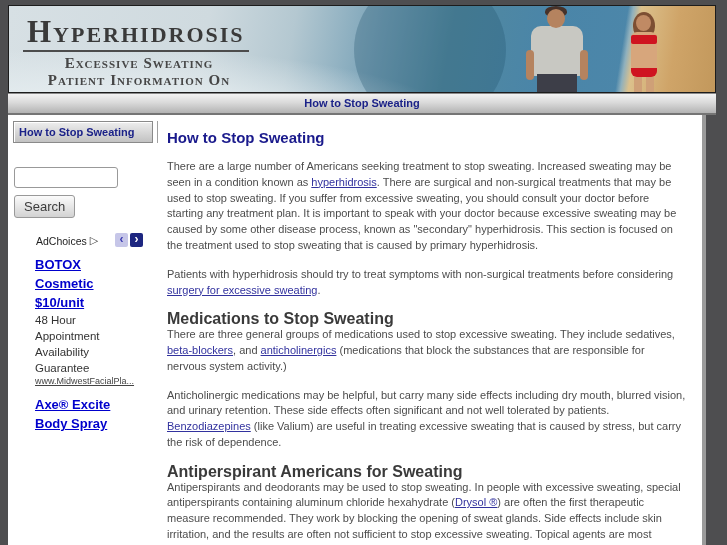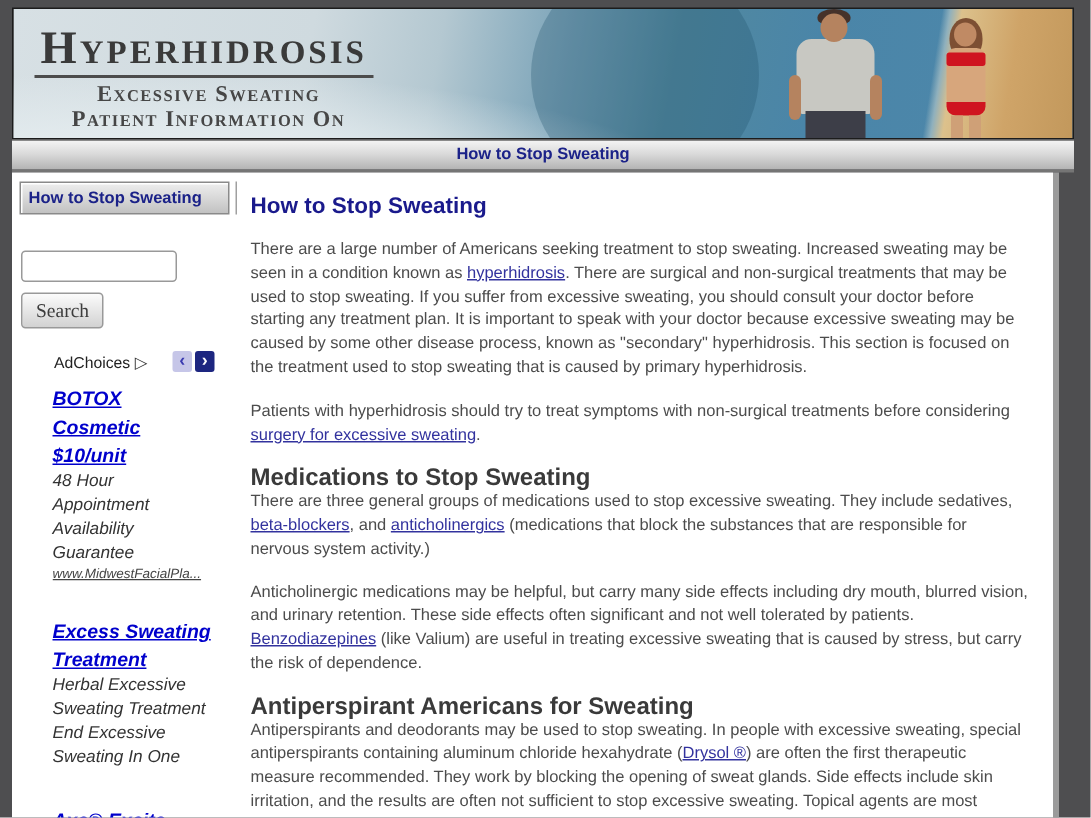--- a/index.html
+++ b/index.html
@@ -50,32 +50,32 @@
   #content-right-edge { position:absolute; left:702px; top:115px; width:4px; height:430px; background:#9b9b9b; }
   .divider-notch { position:absolute; left:149px; top:6px; width:1px; height:22px; background:#a0a0a0; }
 
   
   #sidebar { width:150px; flex:0 0 150px; padding-top:6px; position:relative; }
   .side-header { margin:0 5px 0 5px; background:linear-gradient(#eeeeee,#c2c2c2); border:1px solid #8a8a8a;
     box-shadow:inset 1px 1px 0 #ffffff; font-size:11px; font-weight:bold; color:#1b2288; padding:4px 5px; }
   .search-input { display:block; margin:24px 0 0 6px; width:104px; height:21px; border:1px solid #999;
     border-radius:3px; font-size:12px; padding:0 4px; }
   .search-btn { margin:7px 0 0 6px; background:linear-gradient(#fbfbfb,#d2d2d2); border:1px solid #999;
-    border-radius:3px; color:#3c3c3c; font-size:13px; padding:3px 9px; font-family:Liberation Serif, serif; }
+    border-radius:3px; color:#3c3c3c; font-size:13px; padding:3px 9px; font-family:Liberation Sans, sans-serif; }
   .adchoices-row { margin:15px 15px 0 28px; display:flex; align-items:center; justify-content:space-between;
     font-size:10.5px; color:#222; }
   .adchoices-label { display:flex; align-items:flex-end; gap:3px; }
   .adchoices-tri { font-size:11px; color:#333; }
   .ad-nav { display:flex; gap:2px; }
   .ad-prev,.ad-next { width:13px; height:14px; font-size:12px; font-weight:bold; line-height:13px; text-align:center;
     border-radius:2px; cursor:default; }
   .ad-prev { background:#c6c6e8; color:#3a3ab0; }
   .ad-next { background:#1d2680; color:#fff; }
   .ads { margin:8px 0 0 27px; width:106px; }
-  .ad-block { margin-bottom:24px;font-style:italic; }
+  .ad-block { margin-bottom:9px; }
   .ad-title { font-size:13px; font-weight:bold; color:#0000cc; text-decoration:underline; line-height:19px; display:block; }
   .ad-body { font-size:11.5px; color:#333; line-height:16px; }
   .ad-url { font-size:9px; color:#444; text-decoration:underline; white-space:nowrap; overflow:hidden; display:block; }
 
   
   #main { flex:1; padding:8px 16px 0 9px; overflow:hidden; }
   #main h1 { font-size:15px; color:#1a1a8c; margin:6px 0 13px 0; }
   #main p { font-size:11px; line-height:15.8px; color:#4c4c4c; margin:0 0 13px 0; }
   #main h3 { font-size:16px; line-height:15.8px; color:#3a3a3a; margin:0; }
   #main a.inline-link { color:#32329e; text-decoration:underline; }
@@ -134,24 +134,20 @@
       </span>
     </div>
 
     <div class="ads">
       <div class="ad-block">
         <a href="#" class="ad-title">BOTOX Cosmetic $10/unit</a>
         <div class="ad-body">48 Hour Appointment Availability Guarantee</div>
         <a href="#" class="ad-url">www.MidwestFacialPla...</a>
       </div>
       <div class="ad-block">
-        <a href="#" class="ad-title">Excess Sweating Treatment</a>
-        <div class="ad-body">Herbal Excessive Sweating Treatment End Excessive Sweating In One</div>
-      </div>
-      <div class="ad-block">
         <a href="#" class="ad-title">Axe® Excite Body Spray</a>
       </div>
     </div>
   </div>
 
   <div id="main">
     <h1>How to Stop Sweating</h1>
     <p><span>There are a large number of Americans seeking treatment to stop sweating.  Increased sweating may be seen in a condition known as </span><a href="#" class="inline-link">hyperhidrosis</a><span>.  There are surgical and non-surgical treatments that may be used to stop sweating.  If you suffer from excessive sweating, you should consult your doctor before starting any treatment plan.  It is important to speak with your doctor because excessive sweating may be caused by some other disease process, known as "secondary" hyperhidrosis.  This section is focused on the treatment used to stop sweating that is caused by primary hyperhidrosis.</span></p>
     <p><span>Patients with hyperhidrosis should try to treat symptoms with non-surgical treatments before considering </span><a href="#" class="inline-link">surgery for excessive sweating</a><span>.</span></p>
     <h3>Medications to Stop Sweating</h3>

